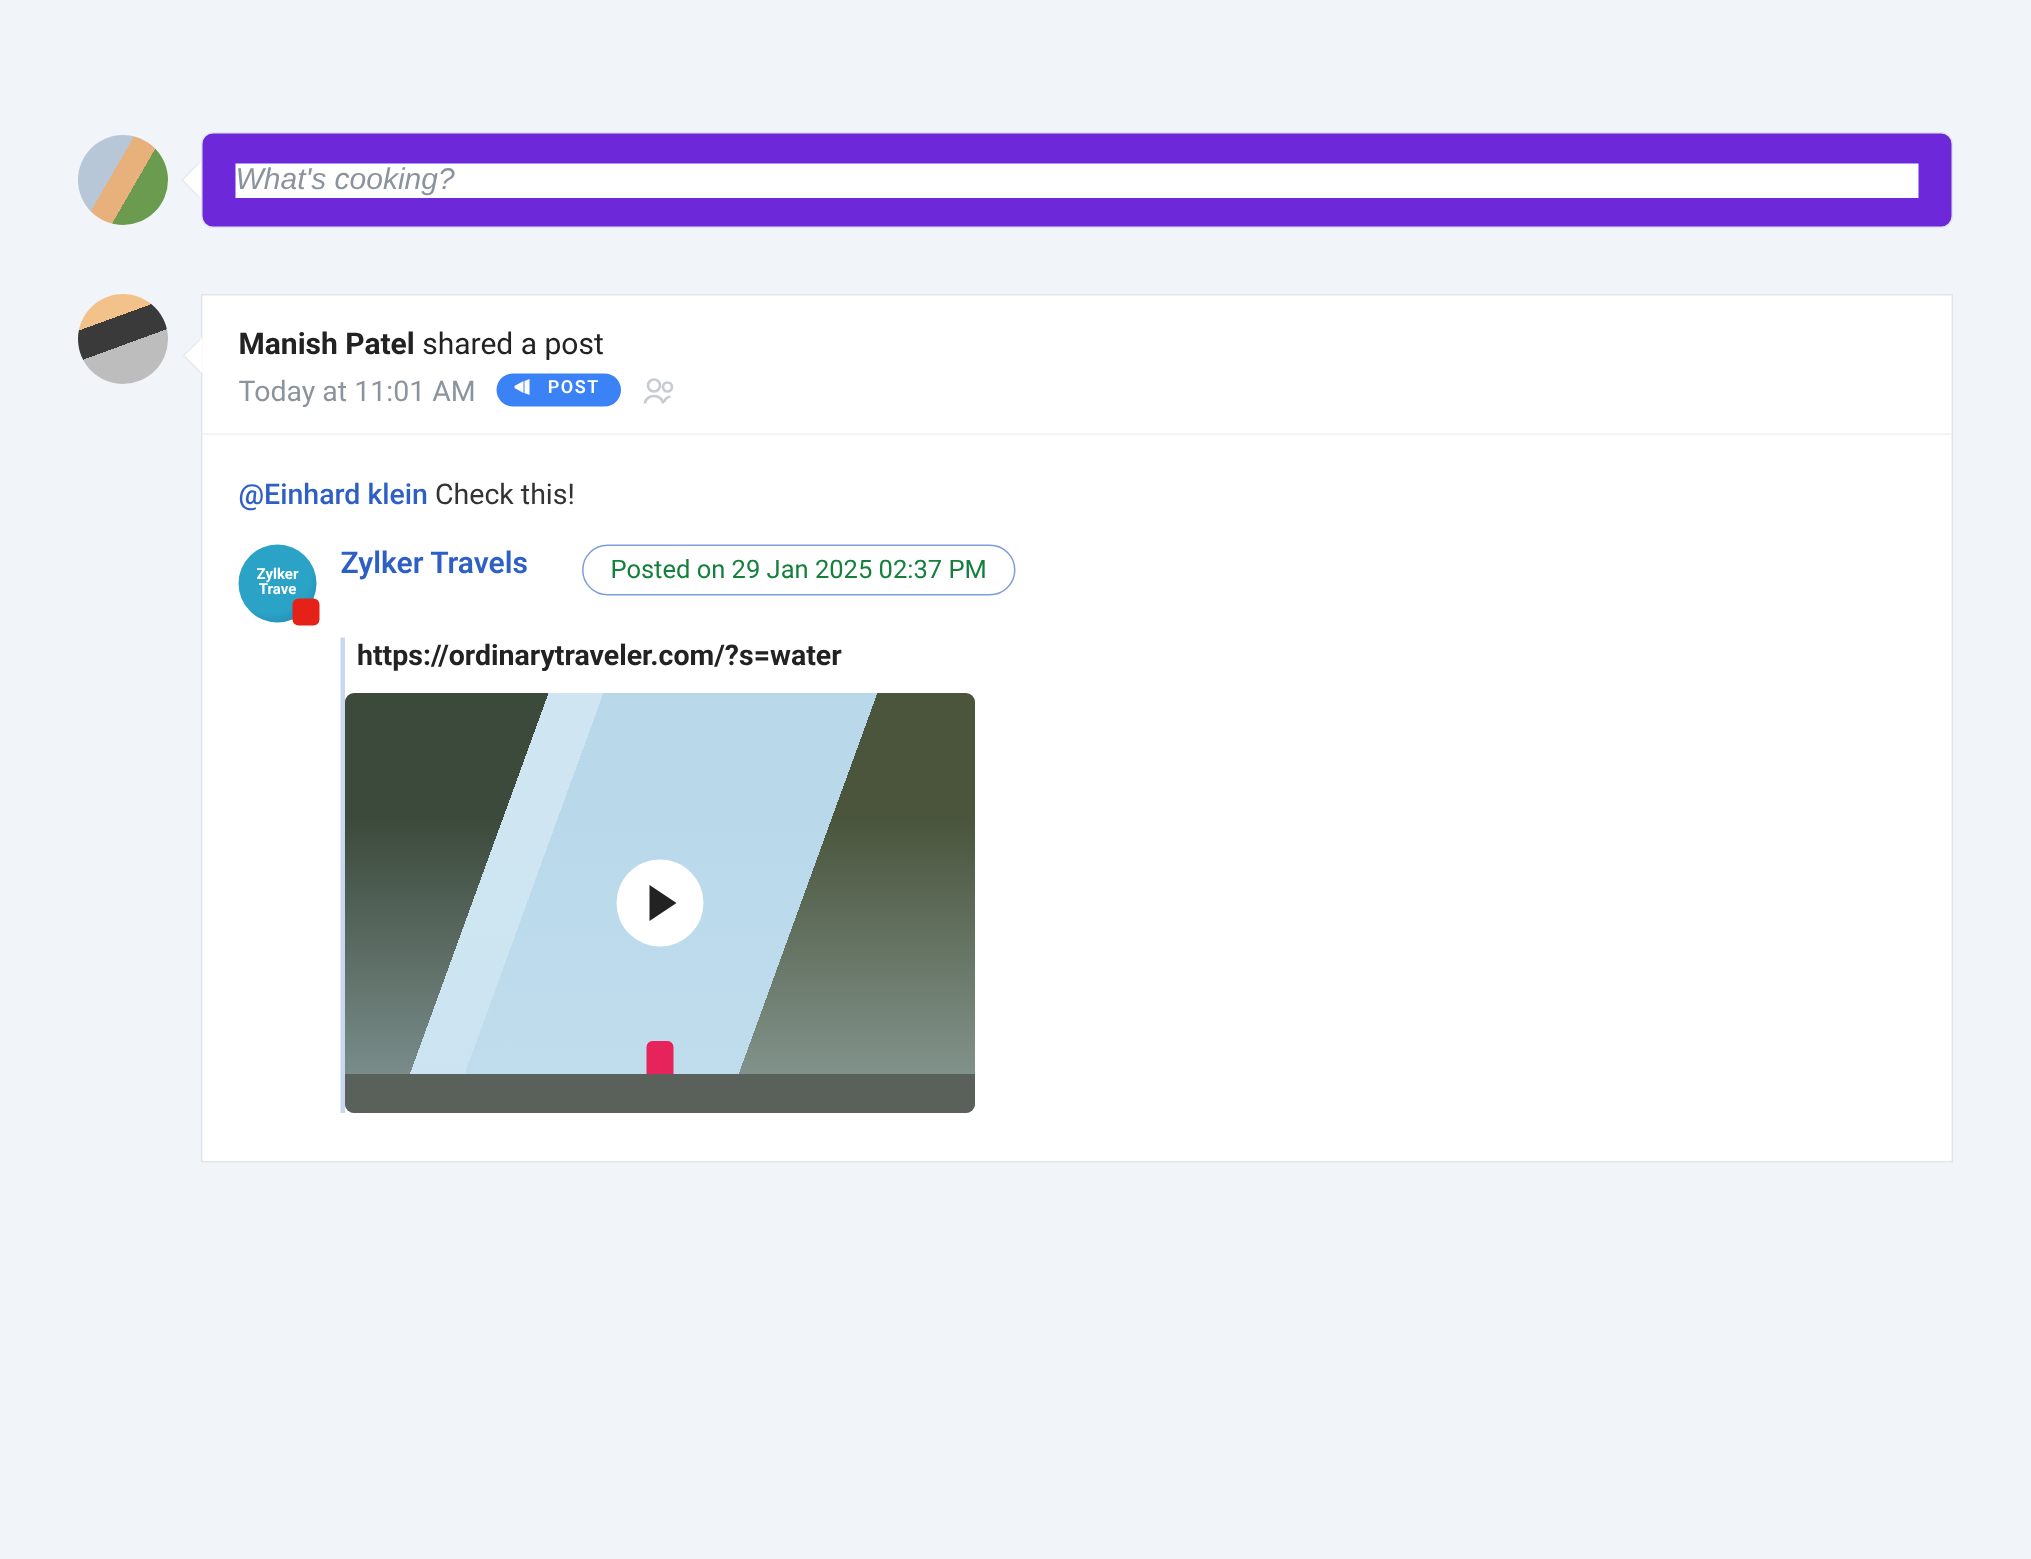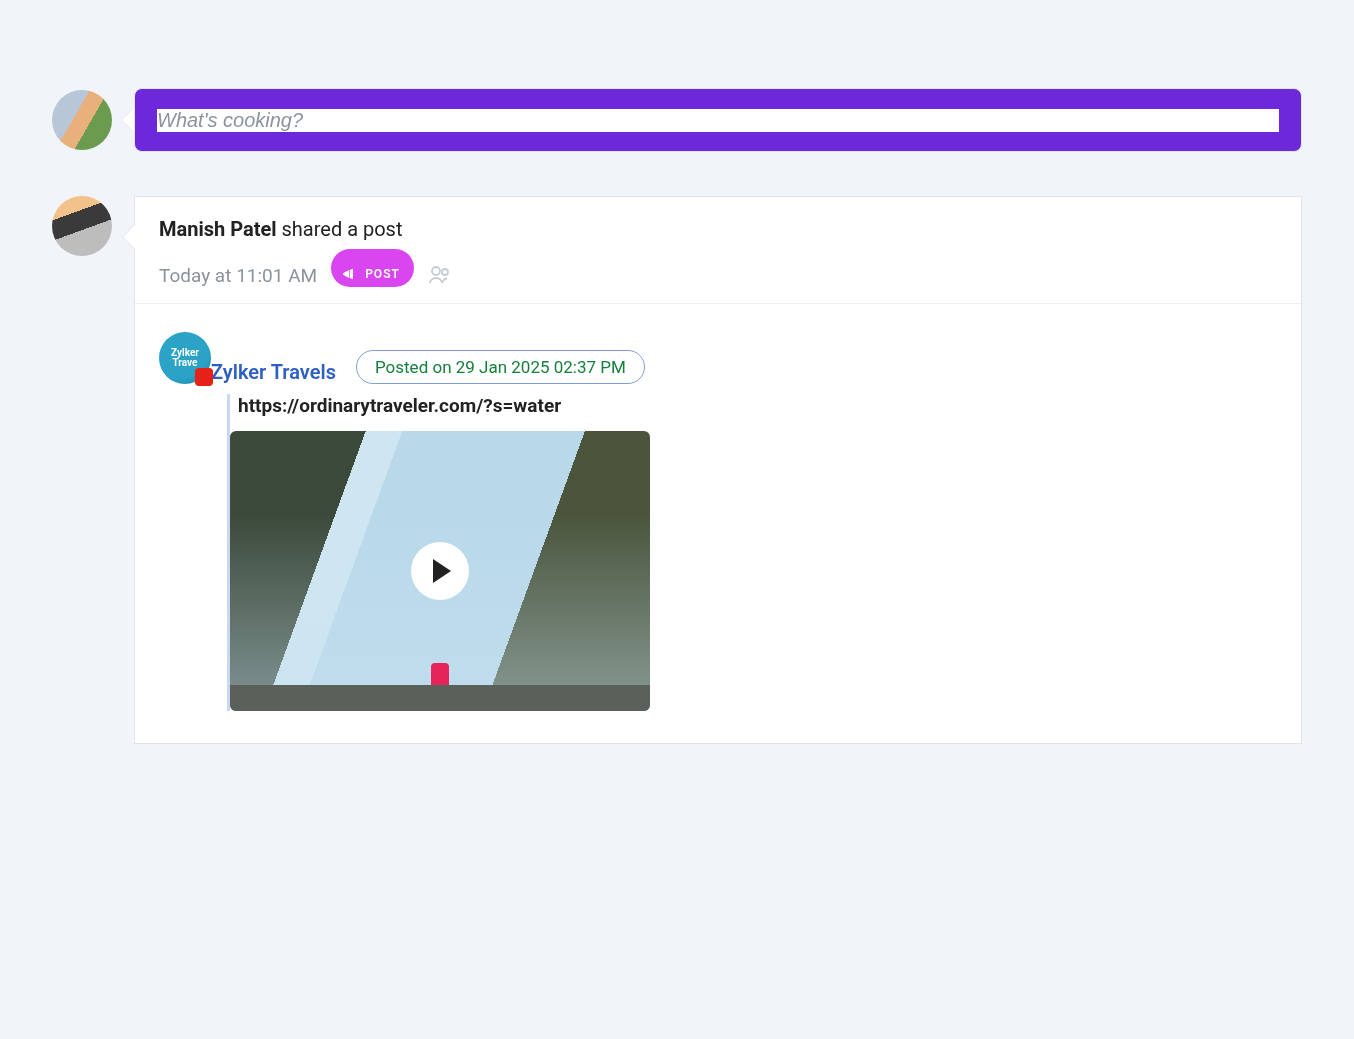--- a/index.html
+++ b/index.html
@@ -100,53 +100,54 @@
     border-bottom: 1px solid #edf0f4;
   }
   .post-header .line1 {
     font-size: 20px;
     margin-bottom: 8px;
     color: #222;
   }
   .post-header .line1 .author { font-weight: 700; }
   .post-header .line2 {
     display: flex;
-    align-items: flex-end;
+    align-items: flex-start;
     gap: 14px;
     color: #8b949e;
   }
   .post-header .timestamp { font-size: 19px; }
   .post-pill {
     display: inline-flex;
     align-items: center;
     gap: 8px;
-    background: #d946ef;
+    background: #3b82f6;
     color: #ffffff;
     font-size: 12px;
     font-weight: 600;
     letter-spacing: 1px;
     border-radius: 999px;
-    padding: 17px 14px 5px 10px;
+    padding: 1px 14px 5px 10px;
   }
   .post-pill svg { width: 16px; height: 16px; }
   .ghost-people { width: 24px; height: 24px; }
 
   .post-body {
     padding: 28px 24px 32px 24px;
   }
   .mention-line {
     font-size: 19px;
     color: #333;
     margin-bottom: 22px;
   }
   .mention-line .mention { color: #2d5fc4; font-weight: 500; }
 
   .embed-row {
     display: flex;
-    align-items: flex-end;
+    align-items: flex-start;
+    gap: 16px;
     margin-bottom: 10px;
   }
   .brand-avatar {
     width: 52px; height: 52px;
     border-radius: 50%;
     background: radial-gradient(circle at 40% 35%, #2aa3c7 0%, #2aa3c7 60%, #1c7da0 100%);
     display:flex;align-items:center;justify-content:center;
     color:#fff;font-weight:700;font-size:10px;line-height:1;
     text-align:center;
     position:relative;
@@ -289,20 +290,24 @@
         <svg class="ghost-people" viewBox="0 0 24 24">
           <circle cx="8" cy="8" r="4" fill="none" stroke="#c7ccd3" stroke-width="1.8"></circle>
           <circle cx="17" cy="9" r="3" fill="none" stroke="#c7ccd3" stroke-width="1.8"></circle>
           <path d="M2 20c0-3 3-5 6-5s6 2 6 5" fill="none" stroke="#c7ccd3" stroke-width="1.8"></path>
           <path d="M15 19c0-2 2-3.5 4-3.5" fill="none" stroke="#c7ccd3" stroke-width="1.8"></path>
         </svg>
       </div>
     </div>
 
     <div class="post-body">
+      <div class="mention-line">
+        <span class="mention">@Einhard klein</span>
+        <span>Check this!</span>
+      </div>
 
       <div class="embed-row">
         <div class="brand-avatar">Zylker<br>Trave</div>
         <span class="brand-name">Zylker Travels</span>
         <span class="posted-pill">Posted on 29 Jan 2025 02:37 PM</span>
       </div>
 
       <div class="embed-content">
         <div class="embed-url">https://ordinarytraveler.com/?s=water</div>
         <div class="video-thumb">

